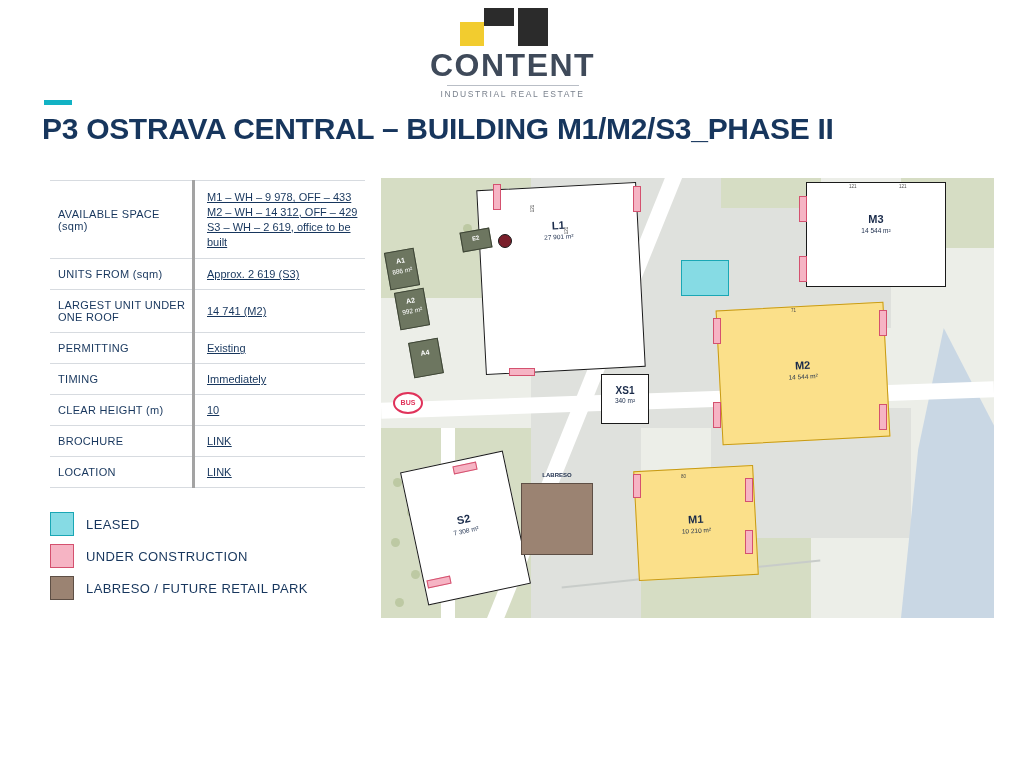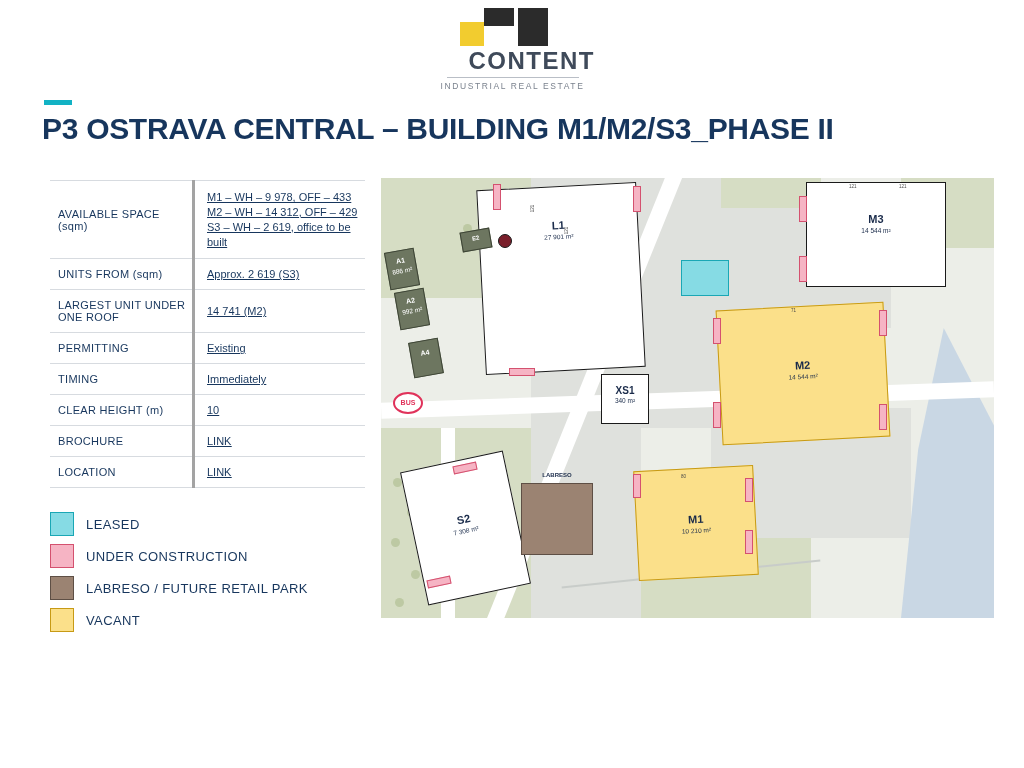--- a/index.html
+++ b/index.html
@@ -48,21 +48,21 @@
     width: 30px; height: 38px;
     background: #2b2b2b;
   }
   .logo-mark .sq-w {
     position: absolute;
     left: 24px; top: 22px;
     width: 30px; height: 16px;
     background: #ffffff;
   }
   .logo-word {
-    font-size: 24px;
+    font-size: 32px;
     font-weight: bold;
     letter-spacing: 1.5px;
     color: #3f4a5a;
     line-height: 1;
     text-align: right;
   }
   .logo-rule {
     width: 132px;
     height: 1px;
     background: #b9bec6;
@@ -298,24 +298,20 @@
     <div class="legend-label">LEASED</div>
   </div>
   <div class="legend-row">
     <div class="legend-swatch constr"></div>
     <div class="legend-label">UNDER CONSTRUCTION</div>
   </div>
   <div class="legend-row">
     <div class="legend-swatch labreso"></div>
     <div class="legend-label">LABRESO / FUTURE RETAIL PARK</div>
   </div>
-  <div class="legend-row">
-    <div class="legend-swatch vacant"></div>
-    <div class="legend-label">VACANT</div>
-  </div>
 </div>
 
 <div class="map">
 
   <div class="patch green" style="left:0;top:0;width:120px;height:120px;"></div>
   <div class="patch green" style="left:0;top:250px;width:150px;height:190px;"></div>
   <div class="patch green" style="left:120px;top:0;width:120px;height:60px;"></div>
   <div class="patch green" style="left:330px;top:0;width:110px;height:40px;"></div>
   <div class="patch green" style="left:250px;top:330px;width:180px;height:110px;"></div>
   <div class="patch green" style="left:520px;top:0;width:95px;height:70px;"></div>

